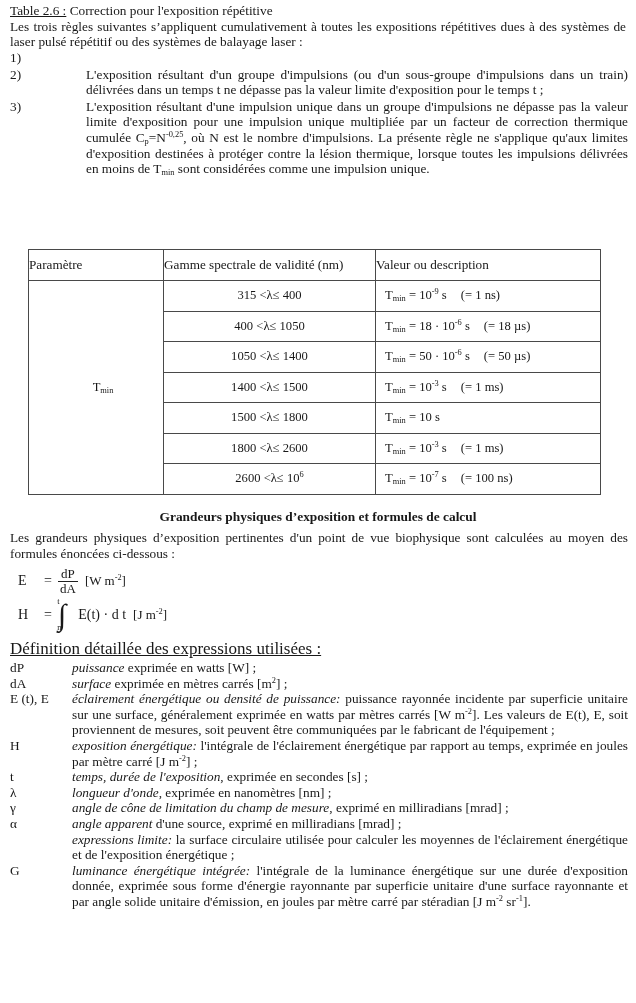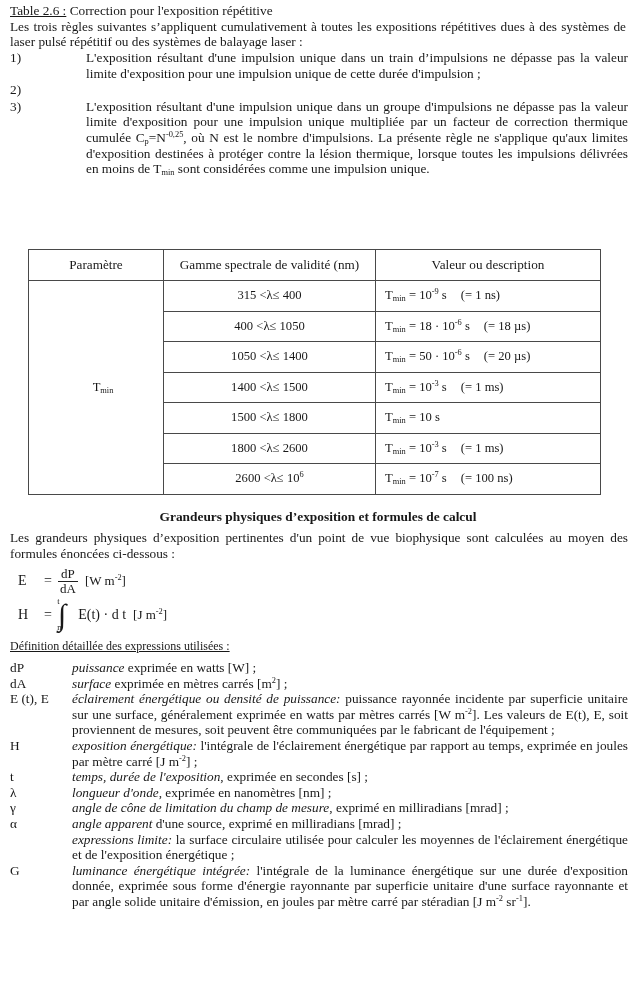--- a/index.html
+++ b/index.html
@@ -85,21 +85,21 @@
   }
   #spec-table td, #spec-table th {
     border: 1px solid #4a4a4a;
     font-weight: normal;
     font-size: 12.6px;
     padding: 0;
     vertical-align: middle;
   }
   #spec-table th {
     height: 30px;
-    text-align: center;
+    text-align: left;
     font-size: 13.2px;
   }
   #spec-table td.range {
     height: 29.5px;
     text-align: center;
   }
   #spec-table td.value {
     height: 29.5px;
     text-align: left;
     padding-left: 9px;
@@ -179,21 +179,21 @@
     height: 30px;
   }
   .intg .lims .up { position: absolute; top: -3px; left: 1px; }
   .intg .lims .lo { position: absolute; bottom: -2px; left: 1px; }
 
   
   #def-head {
     position: absolute;
     left: 10px;
     top: 639px;
-    font-size: 12px;
+    font-size: 17px;
   }
   #defs {
     position: absolute;
     left: 10px;
     top: 660px;
     width: 618px;
   }
   .def {
     display: flex;
     margin-bottom: 0px;
@@ -220,25 +220,25 @@
     <div class="para line1">
       <span class="u">Table 2.6 :</span><span> Correction pour l'exposition répétitive</span>
     </div>
     <div class="para">Les trois règles suivantes s’appliquent cumulativement à toutes les expositions répétitives dues à des systèmes de laser pulsé répétitif ou des systèmes de balayage laser :</div>
   </div>
 
   <div id="rules">
 
     <div class="rule">
       <div class="rule-num">1)</div>
-      <div class="rule-body">L'exposition résultant d'une impulsion unique dans un train d’impulsions ne dépasse pas la valeur limite d'exposition pour une impulsion unique de cette durée d'impulsion ;</div>
     </div>
 
     <div class="rule">
       <div class="rule-num">2)</div>
+      <div class="rule-body">L'exposition résultant d'un groupe d'impulsions (ou d'un sous-groupe d'impulsions dans un train) délivrées dans un temps t ne dépasse pas la valeur limite d'exposition pour le temps t ;</div>
     </div>
 
     <div class="rule">
       <div class="rule-num">3)</div>
       <div class="rule-body"><span>L'exposition résultant d'une impulsion unique dans un groupe d'impulsions ne dépasse pas la valeur limite d'exposition pour une impulsion unique multipliée par un facteur de correction thermique cumulée C</span><sub>p</sub><span>=N</span><sup>-0,25</sup><span>, où N est le nombre d'impulsions. La présente règle ne s'applique qu'aux limites d'exposition destinées à protéger contre la lésion thermique, lorsque toutes les impulsions délivrées en moins de T</span><sub>min</sub><span> sont considérées comme une impulsion unique.</span></div>
     </div>
 
   </div>
 
   <table id="spec-table">
@@ -259,21 +259,21 @@
         <td class="param" rowspan="7"><span>T</span><sub>min</sub></td>
         <td class="range"><span>315 &lt;</span><span>λ</span><span>≤ 400</span></td>
         <td class="value"><span class="vnum"><span>T</span><sub>min</sub><span> = 10</span><sup>-9</sup><span> s</span></span><span class="vpar">(= 1 ns)</span></td>
       </tr>
       <tr>
         <td class="range"><span>400 &lt;</span><span>λ</span><span>≤ 1050</span></td>
         <td class="value"><span class="vnum"><span>T</span><sub>min</sub><span> = 18 · 10</span><sup>-6</sup><span> s</span></span><span class="vpar">(= 18 µs)</span></td>
       </tr>
       <tr>
         <td class="range"><span>1050 &lt;</span><span>λ</span><span>≤ 1400</span></td>
-        <td class="value"><span class="vnum"><span>T</span><sub>min</sub><span> = 50 · 10</span><sup>-6</sup><span> s</span></span><span class="vpar">(= 20 µs)</span></td>
+        <td class="value"><span class="vnum"><span>T</span><sub>min</sub><span> = 50 · 10</span><sup>-6</sup><span> s</span></span><span class="vpar">(= 50 µs)</span></td>
       </tr>
       <tr>
         <td class="range"><span>1400 &lt;</span><span>λ</span><span>≤ 1500</span></td>
         <td class="value"><span class="vnum"><span>T</span><sub>min</sub><span> = 10</span><sup>-3</sup><span> s</span></span><span class="vpar">(= 1 ms)</span></td>
       </tr>
       <tr>
         <td class="range"><span>1500 &lt;</span><span>λ</span><span>≤ 1800</span></td>
         <td class="value"><span class="vnum"><span>T</span><sub>min</sub><span> = 10</span><sup></sup><span> s</span></span><span class="vpar"></span></td>
       </tr>
       <tr>

